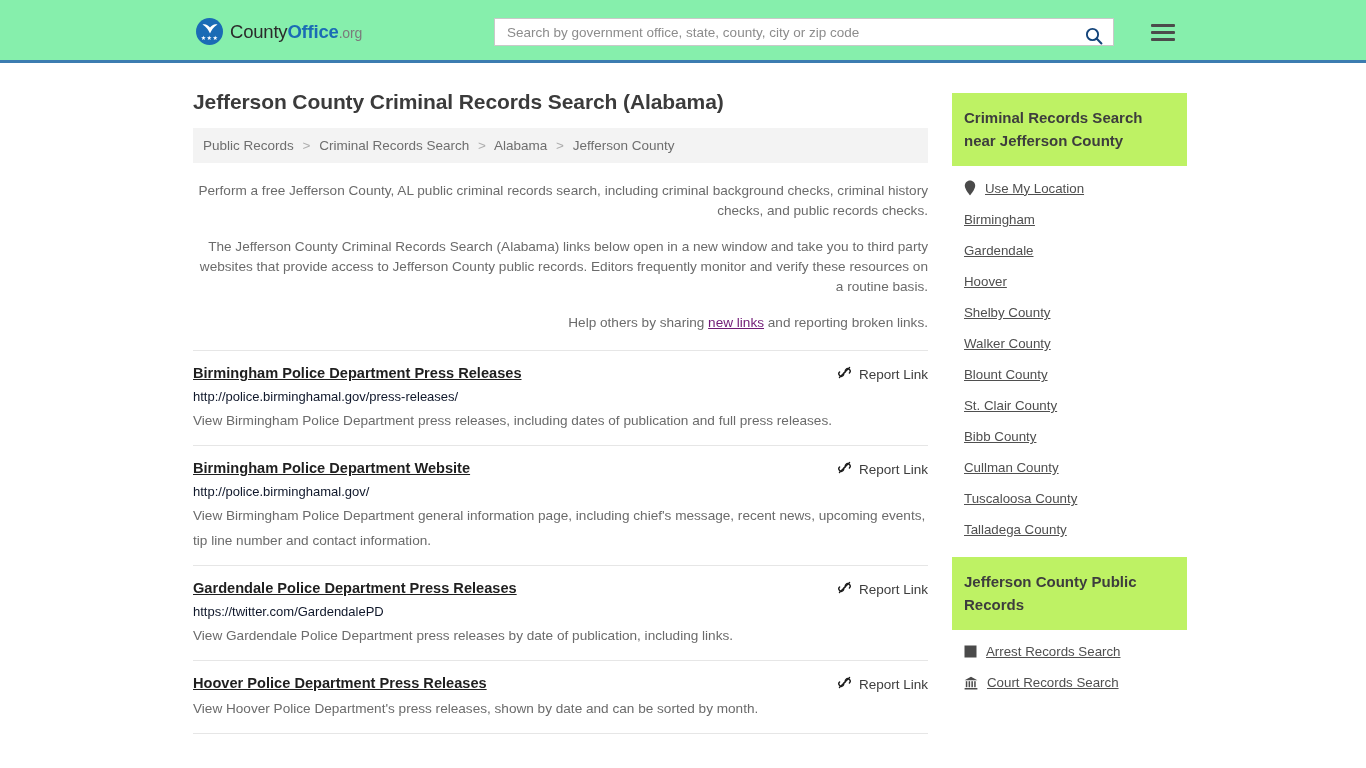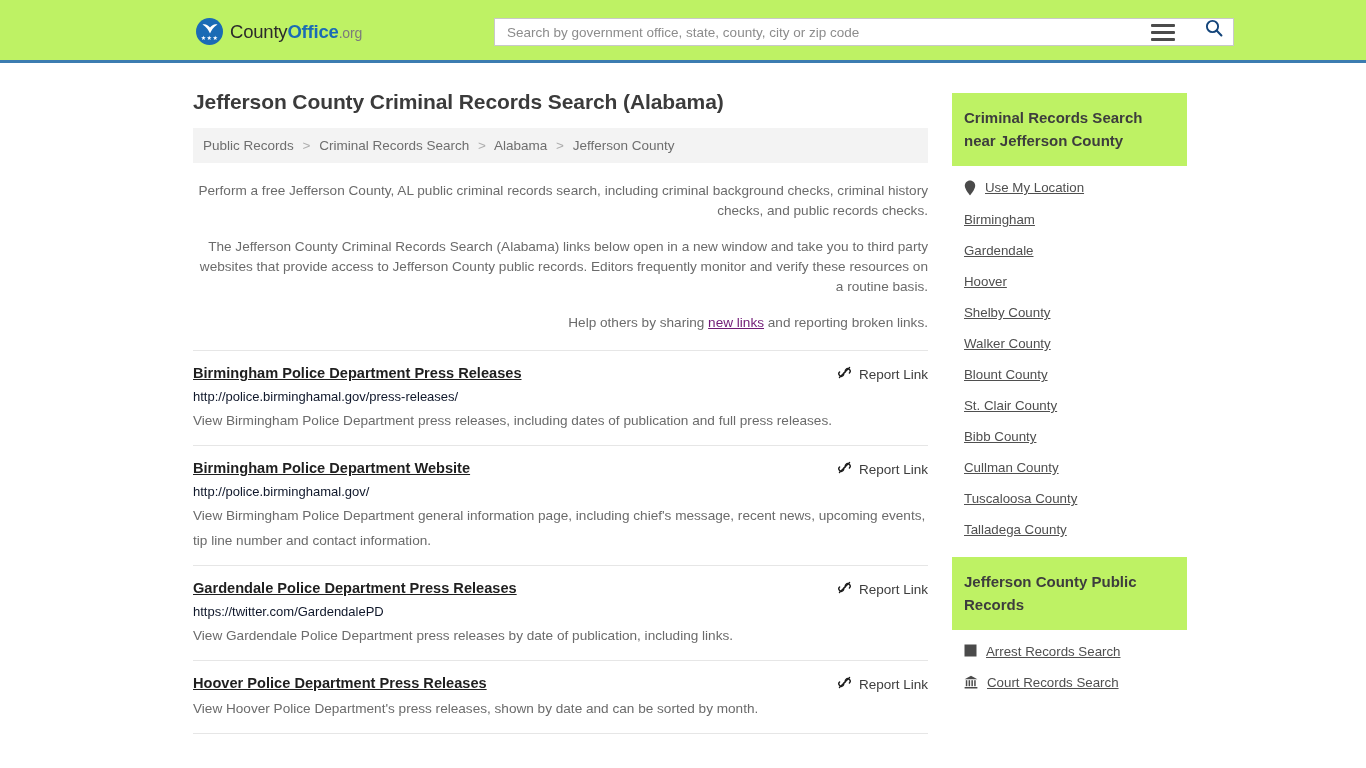--- a/index.html
+++ b/index.html
@@ -9,21 +9,21 @@
     width: 1366px; height: 768px;
     overflow: hidden;
     background: #ffffff;
     font-family: "Liberation Sans", sans-serif;
     -webkit-font-smoothing: antialiased;
   }
 
   
   .site-header {
     height: 63px;
-    background: #bef264;
+    background: #86efac;
     border-bottom: 3px solid #3c7cb0;
     display: flex;
     align-items: center;
     position: relative;
     text-decoration: underline;
   }
   .brand {
     position: absolute;
     left: 196px;
     top: 18px;
@@ -61,26 +61,26 @@
     white-space: nowrap;
   }
   .brand-text .t1 { color: #2b2b2b; font-weight: 400; }
   .brand-text .t2 { color: #1a6bb5; font-weight: 700; }
   .brand-text .t3 { color: #7b7b7b; font-size: 14px; font-weight: 400; }
 
   .search-wrap {
     position: absolute;
     left: 494px;
     top: 18px;
-    width: 740px;
+    width: 620px;
     height: 28px;
     background: #ffffff;
     border: 1px solid #c9c9c9;
     display: flex;
-    align-items: flex-start;
+    align-items: flex-end;
     padding: 0 8px 0 10px;
   }
   .search-input {
     flex: 1 1 auto;
     border: 0; outline: 0;
     font-family: "Liberation Sans", sans-serif;
     font-size: 13.5px;
     color: #4a4a4a;
     background: transparent;
     height: 100%;
@@ -206,21 +206,21 @@
     background: #bef264;
     padding: 13px 14px 14px 12px;
     font-size: 15px;
     font-weight: 700;
     color: #3d3d3d;
     line-height: 23px;
   }
   .side-list { padding: 6px 0 0 0; }
   .side-item {
     display: flex;
-    align-items: flex-start;
+    align-items: center;
     gap: 9px;
     padding: 8px 0 8px 12px;
     font-size: 13.3px;
   }
   .side-item a {
     color: #4f4f4f;
     text-decoration: underline;
   }
   .side-icon { display: flex; align-items: center; flex: 0 0 auto; }
 

